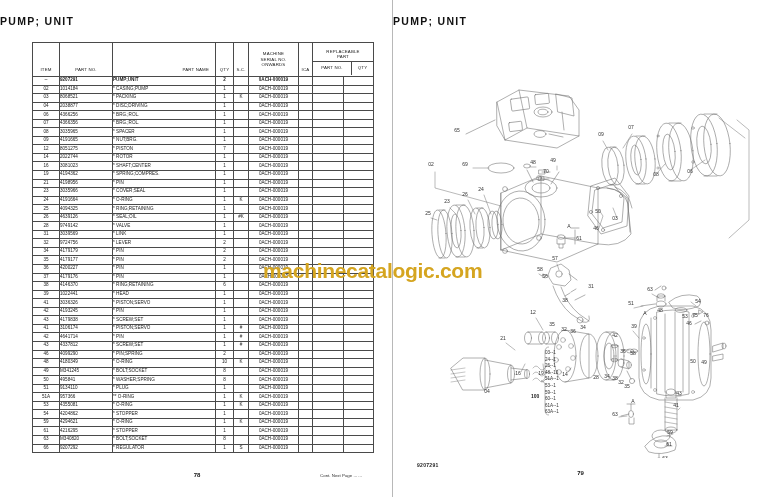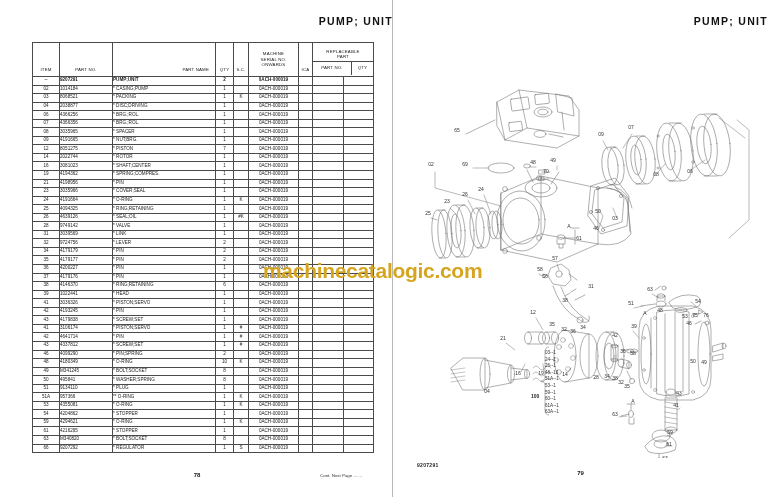--- a/index.html
+++ b/index.html
@@ -15,21 +15,21 @@
   .page{position:absolute;top:0;bottom:0;}
   .page-left{left:0;width:393px;}
   .page-right{left:393px;width:375px;}
 
   .gutter{
     position:absolute;left:392px;top:0;bottom:0;width:1px;
     background:#b8b8b8;
   }
 
   .page-title{
-    text-align:right;
+    text-align:left;
     font-size:10.5px;
     font-weight:bold;
     letter-spacing:1.3px;
     padding-top:15px;
     color:#111;
   }
 
   
   .tbl-wrap{
     position:absolute;

